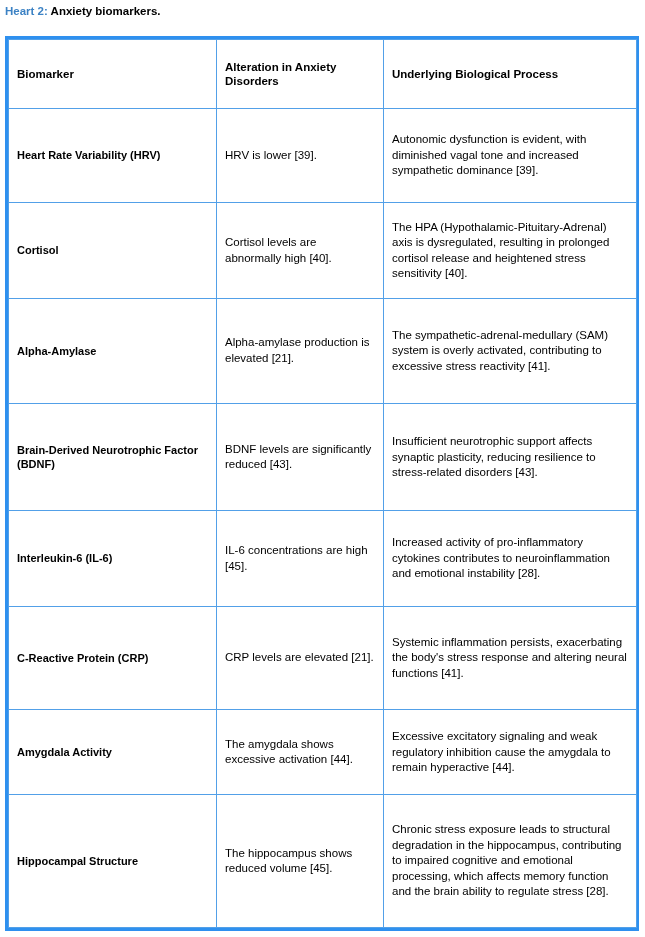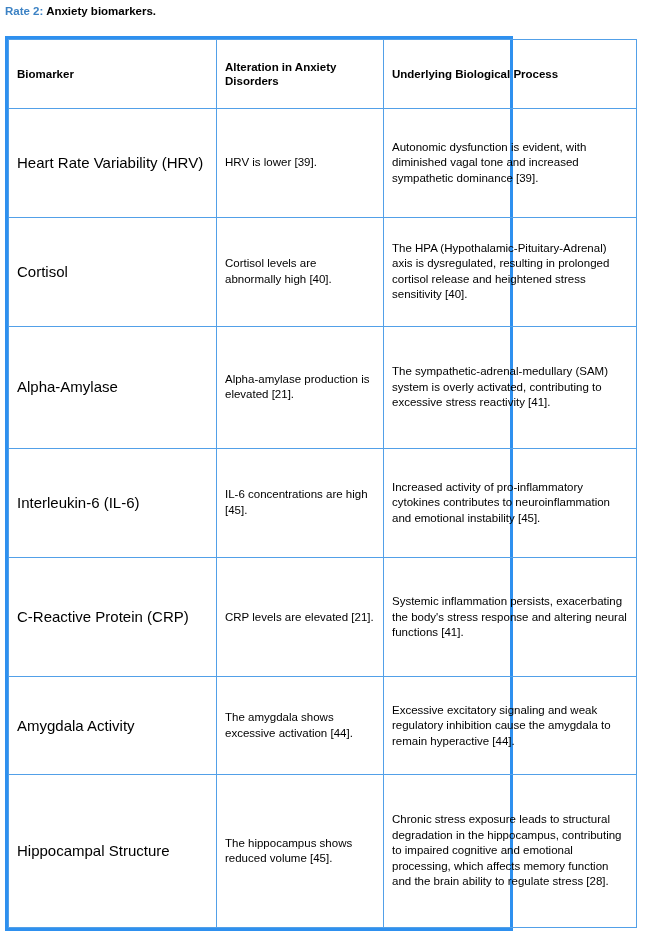--- a/index.html
+++ b/index.html
@@ -35,21 +35,21 @@
     font-weight: bold;
   }
   .caption-text {
     color: #000000;
     font-weight: bold;
   }
   .table-wrap {
     position: absolute;
     left: 5px;
     top: 36px;
-    width: 508px;
+    width: 634px;
     height: 895px;
     box-sizing: border-box;
     border: 3px solid #2e90ef;
     background: #ffffff;
   }
   table.biomarkers {
     border-collapse: collapse;
     table-layout: fixed;
     width: 628px;
     height: 889px;
@@ -70,22 +70,22 @@
     word-wrap: break-word;
     overflow-wrap: break-word;
   }
   table.biomarkers thead th {
     font-weight: bold;
     font-size: 11.5px;
     line-height: 14px;
     height: 69px;
   }
   table.biomarkers tbody td.col-biomarker {
-    font-weight: normal;
-    font-size: 15px;
+    font-weight: bold;
+    font-size: 11px;
     line-height: 14.5px;
   }
   table.biomarkers tbody td.col-alteration,
   table.biomarkers tbody td.col-process {
     font-weight: normal;
     font-size: 11.5px;
     line-height: 15.5px;
   }
   
   tr.r0 { height: 94px; }
@@ -96,21 +96,21 @@
   tr.r5 { height: 103px; }
   tr.r6 { height: 85px; }
   tr.r7 { height: 132px; }
 </style>
 </head>
 <body>
 
 <div class="page">
 
   <div class="caption">
-    <span class="caption-label">Rate 2:</span><span class="caption-text"> Anxiety biomarkers.</span>
+    <span class="caption-label">Heart 2:</span><span class="caption-text"> Anxiety biomarkers.</span>
   </div>
 
   <div class="table-wrap">
     <table class="biomarkers">
       <colgroup>
         <col class="c1">
         <col class="c2">
         <col class="c3">
       </colgroup>
       <thead>
@@ -129,24 +129,29 @@
         <tr class="r1">
           <td class="col-biomarker">Cortisol</td>
           <td class="col-alteration">Cortisol levels are abnormally high [40].</td>
           <td class="col-process">The HPA (Hypothalamic-Pituitary-Adrenal) axis is dysregulated, resulting in prolonged cortisol release and heightened stress sensitivity [40].</td>
         </tr>
         <tr class="r2">
           <td class="col-biomarker">Alpha-Amylase</td>
           <td class="col-alteration">Alpha-amylase production is elevated [21].</td>
           <td class="col-process">The sympathetic-adrenal-medullary (SAM) system is overly activated, contributing to excessive stress reactivity [41].</td>
         </tr>
+        <tr class="r3">
+          <td class="col-biomarker">Brain-Derived Neurotrophic Factor (BDNF)</td>
+          <td class="col-alteration">BDNF levels are significantly reduced [43].</td>
+          <td class="col-process">Insufficient neurotrophic support affects synaptic plasticity, reducing resilience to stress-related disorders [43].</td>
+        </tr>
         <tr class="r4">
           <td class="col-biomarker">Interleukin-6 (IL-6)</td>
           <td class="col-alteration">IL-6 concentrations are high [45].</td>
-          <td class="col-process">Increased activity of pro-inflammatory cytokines contributes to neuroinflammation and emotional instability [45].</td>
+          <td class="col-process">Increased activity of pro-inflammatory cytokines contributes to neuroinflammation and emotional instability [28].</td>
         </tr>
         <tr class="r5">
           <td class="col-biomarker">C-Reactive Protein (CRP)</td>
           <td class="col-alteration">CRP levels are elevated [21].</td>
           <td class="col-process">Systemic inflammation persists, exacerbating the body's stress response and altering neural functions [41].</td>
         </tr>
         <tr class="r6">
           <td class="col-biomarker">Amygdala Activity</td>
           <td class="col-alteration">The amygdala shows excessive activation [44].</td>
           <td class="col-process">Excessive excitatory signaling and weak regulatory inhibition cause the amygdala to remain hyperactive [44].</td>

